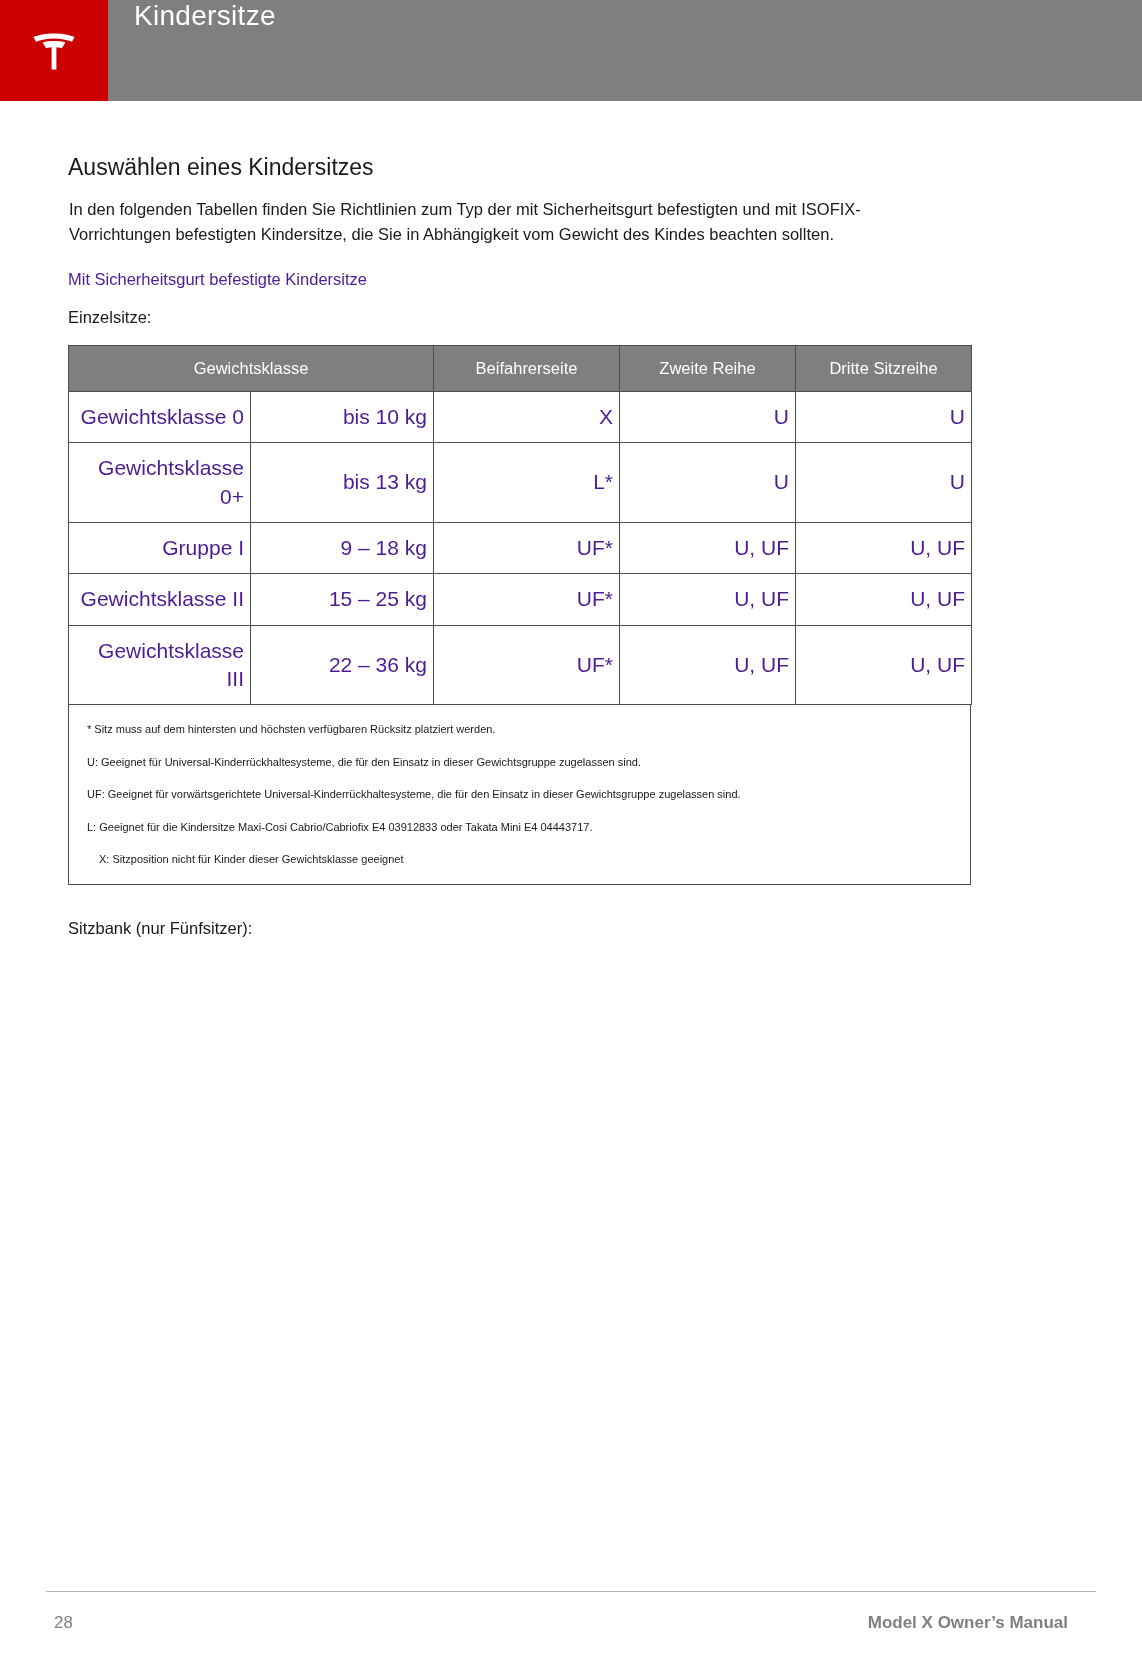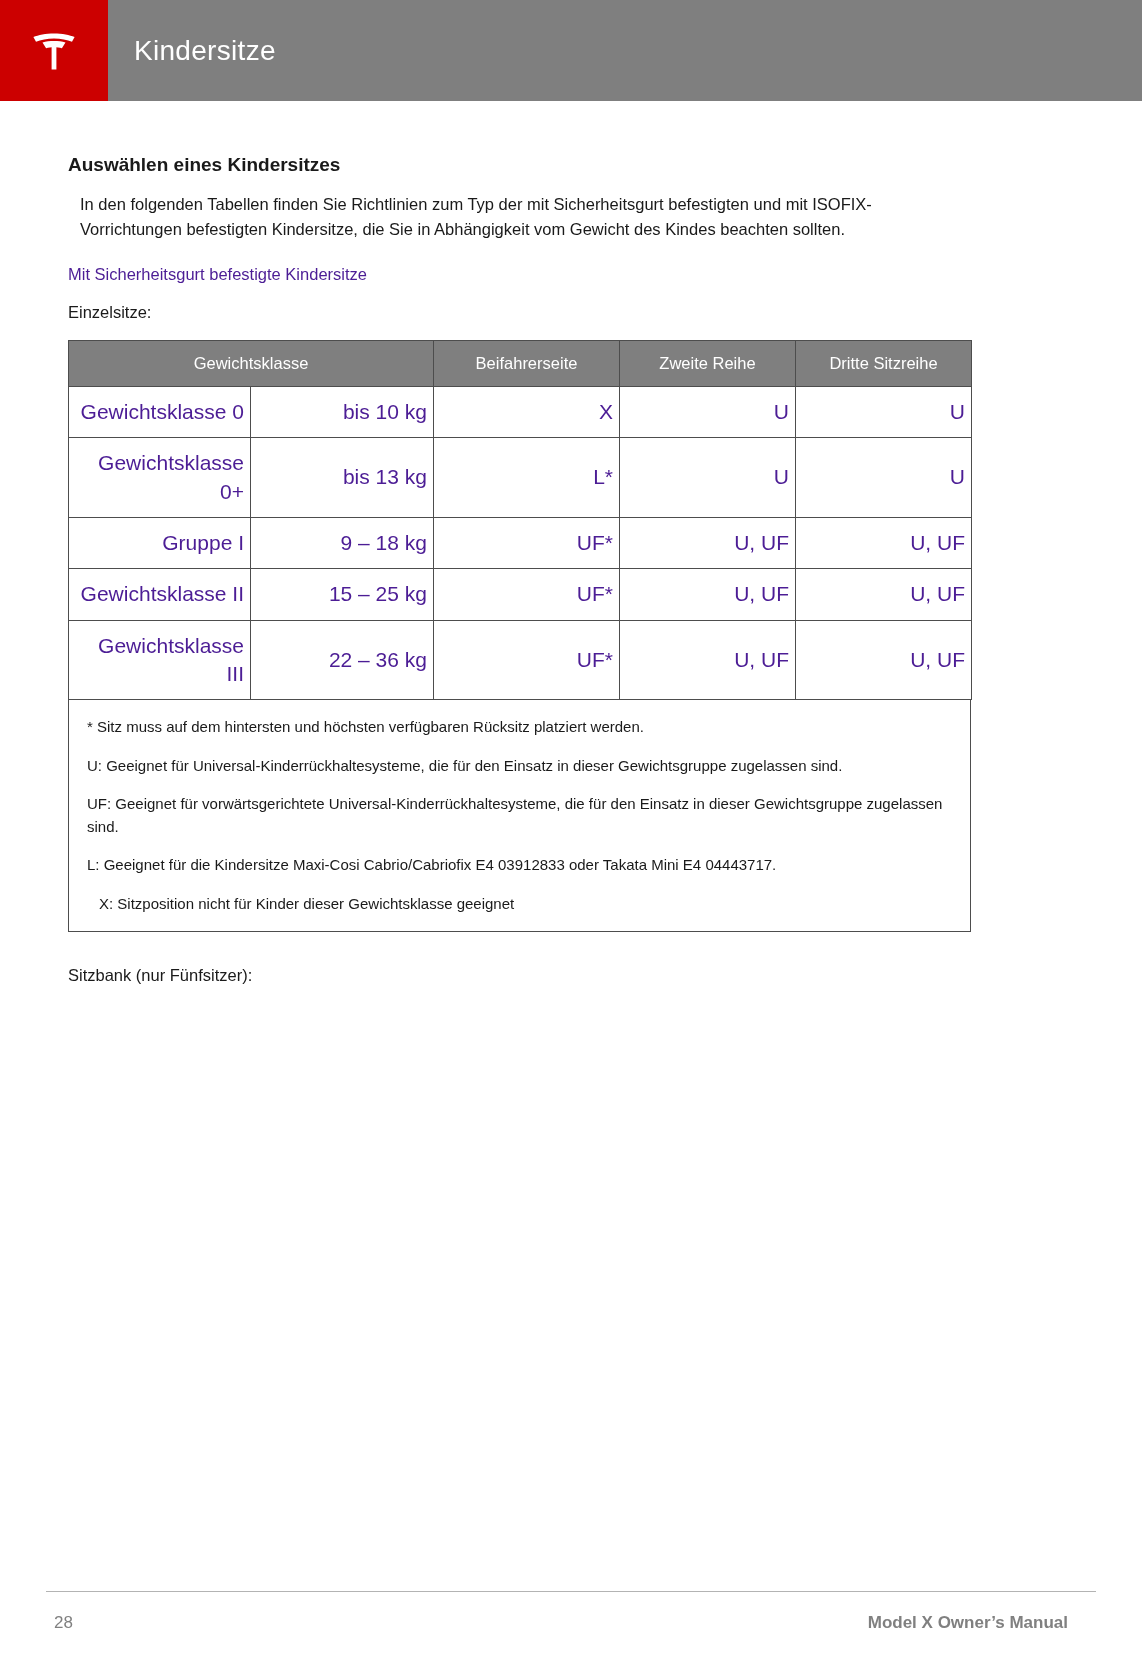--- a/index.html
+++ b/index.html
@@ -15,21 +15,21 @@
     position: relative;
     overflow: hidden;
   }
 
   
   .header {
     position: relative;
     height: 101px;
     background: #7f7f7f;
     display: flex;
-    align-items: center;
+    align-items: flex-start;
   }
   .logo-block {
     width: 108px;
     height: 101px;
     background: #cc0000;
     display: flex;
     align-items: center;
     justify-content: center;
     flex: none;
   }
@@ -42,31 +42,31 @@
     font-weight: 400;
     letter-spacing: 0.3px;
     margin-left: 26px;
   }
 
   
   .content {
     padding: 0 68px;
   }
   .section-title {
-    font-size: 19px;
-    font-weight: 700;
+    font-size: 23px;
+    font-weight: 400;
     color: #1a1a1a;
     margin-top: 53px;
     margin-bottom: 16px;
   }
   p.body-text {
     font-size: 16.5px;
     line-height: 1.52;
     color: #1a1a1a;
-    margin: 0 0 20px 12px;
+    margin: 0 0 20px 1px;
     max-width: 890px;
   }
   p.lead-line {
     font-size: 16.5px;
     line-height: 1.5;
     color: #4c1d95;
     margin: 0 0 16px 0;
   }
   p.sub-line {
     font-size: 16.5px;
@@ -106,21 +106,21 @@
 
   
   .notes-box {
     width: 903px;
     border: 1px solid #4d4d4d;
     border-top: none;
     box-sizing: border-box;
     padding: 16px 18px 10px 18px;
   }
   .notes-box p {
-    font-size: 15px;
+    font-size: 11px;
     line-height: 1.5;
     color: #1a1a1a;
     margin: 0 0 16px 0;
   }
   .notes-box p:last-child {
     margin-bottom: 6px;
     margin-left: 12px;
   }
 
   .after-table-line {

